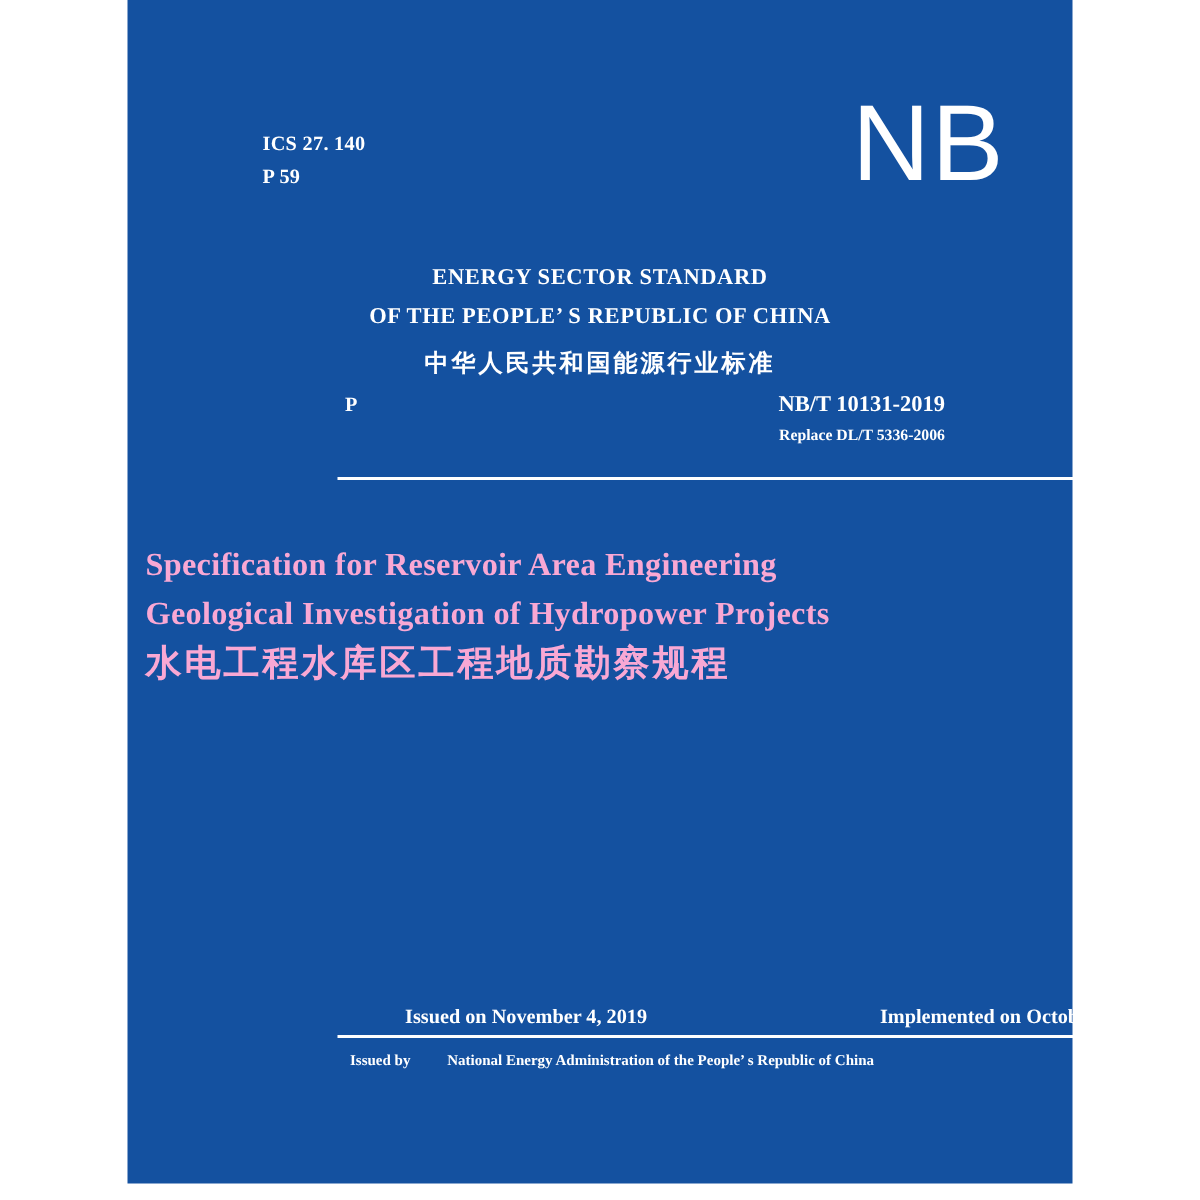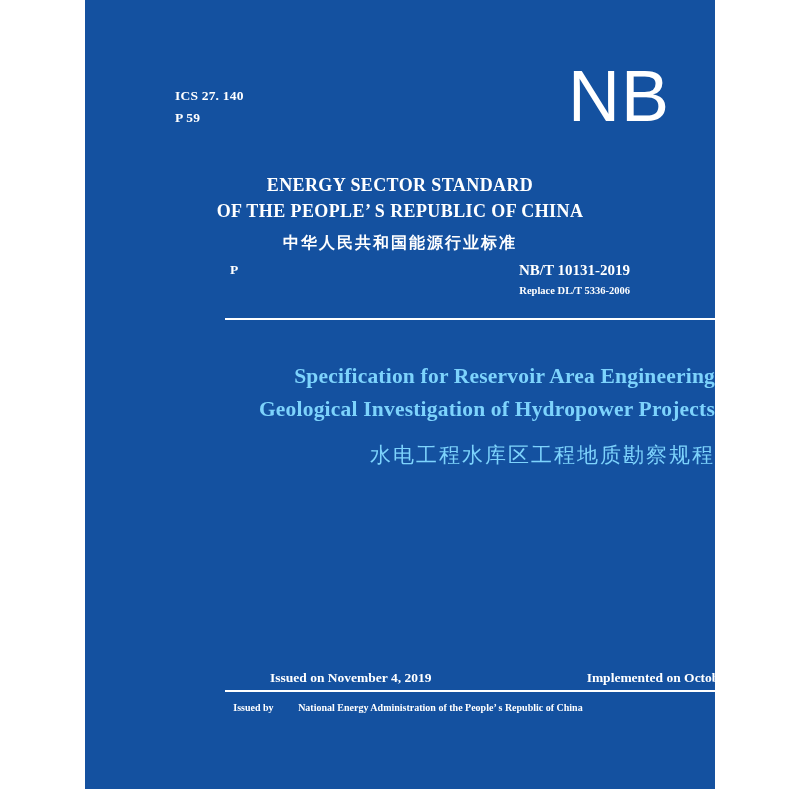--- a/index.html
+++ b/index.html
@@ -54,21 +54,21 @@
     position: absolute;
     left: 0;
     right: 0;
     top: 172px;
     text-align: center;
     color: #ffffff;
   }
   .std-head .line1,
   .std-head .line2 {
     font-weight: bold;
-    font-size: 18px;
+    font-size: 15px;
     letter-spacing: 0.4px;
     line-height: 26px;
   }
   .std-head .cn {
     margin-top: 7px;
     font-weight: bold;
     font-size: 16px;
     letter-spacing: 2px;
     line-height: 24px;
   }
@@ -114,33 +114,32 @@
     background: #ffffff;
   }
   .rule-top { top: 318px; }
   .rule-bottom { top: 690px; }
   
   .main-title {
     position: absolute;
     left: 12px;
     right: 0;
     top: 360px;
-    text-align: right;
-    color: #7dd3fc;
+    text-align: left;
+    color: #f9a8d4;
   }
   .main-title .en {
     font-weight: bold;
     font-size: 21.5px;
     line-height: 33px;
     letter-spacing: 0.2px;
   }
   .main-title .cn {
-    margin-top: 12px;
-    font-weight: normal;
-    font-size: 21px;
+    font-weight: bold;
+    font-size: 24px;
     letter-spacing: 2px;
     line-height: 34px;
   }
   
   .dates {
     position: absolute;
     left: 140px;
     width: 560px;
     top: 670px;
     color: #ffffff;

